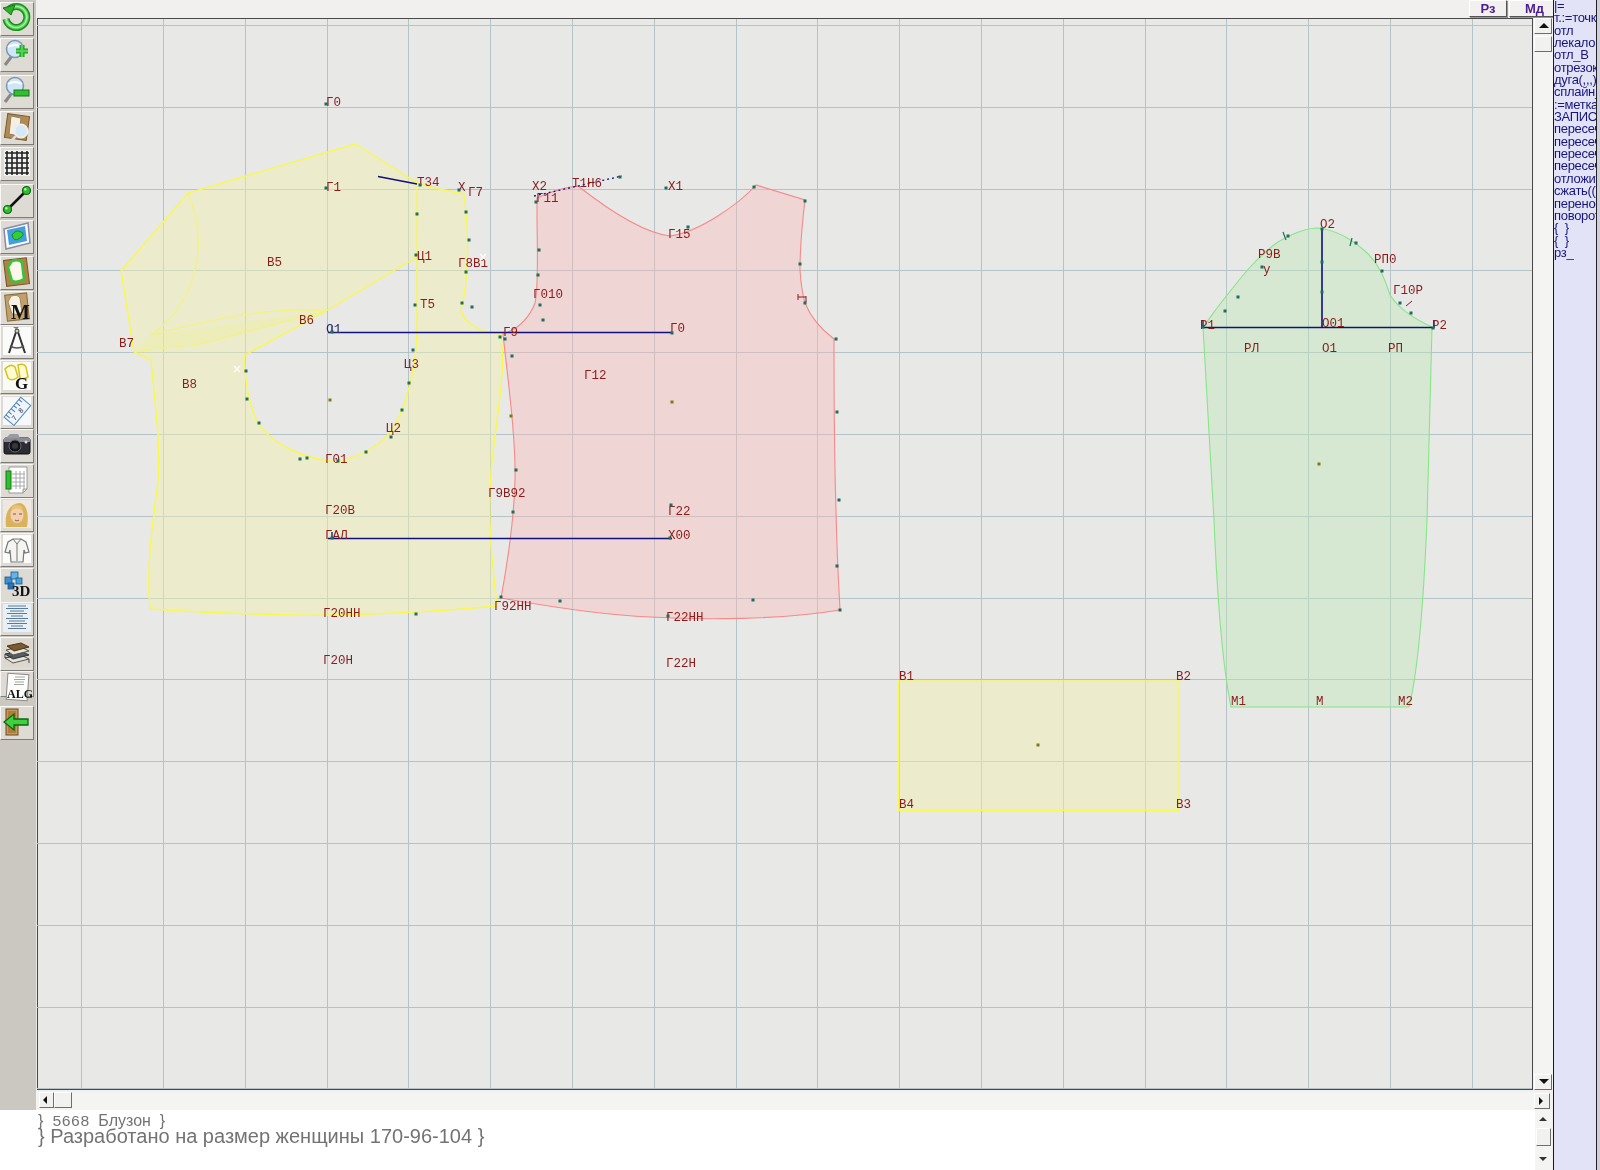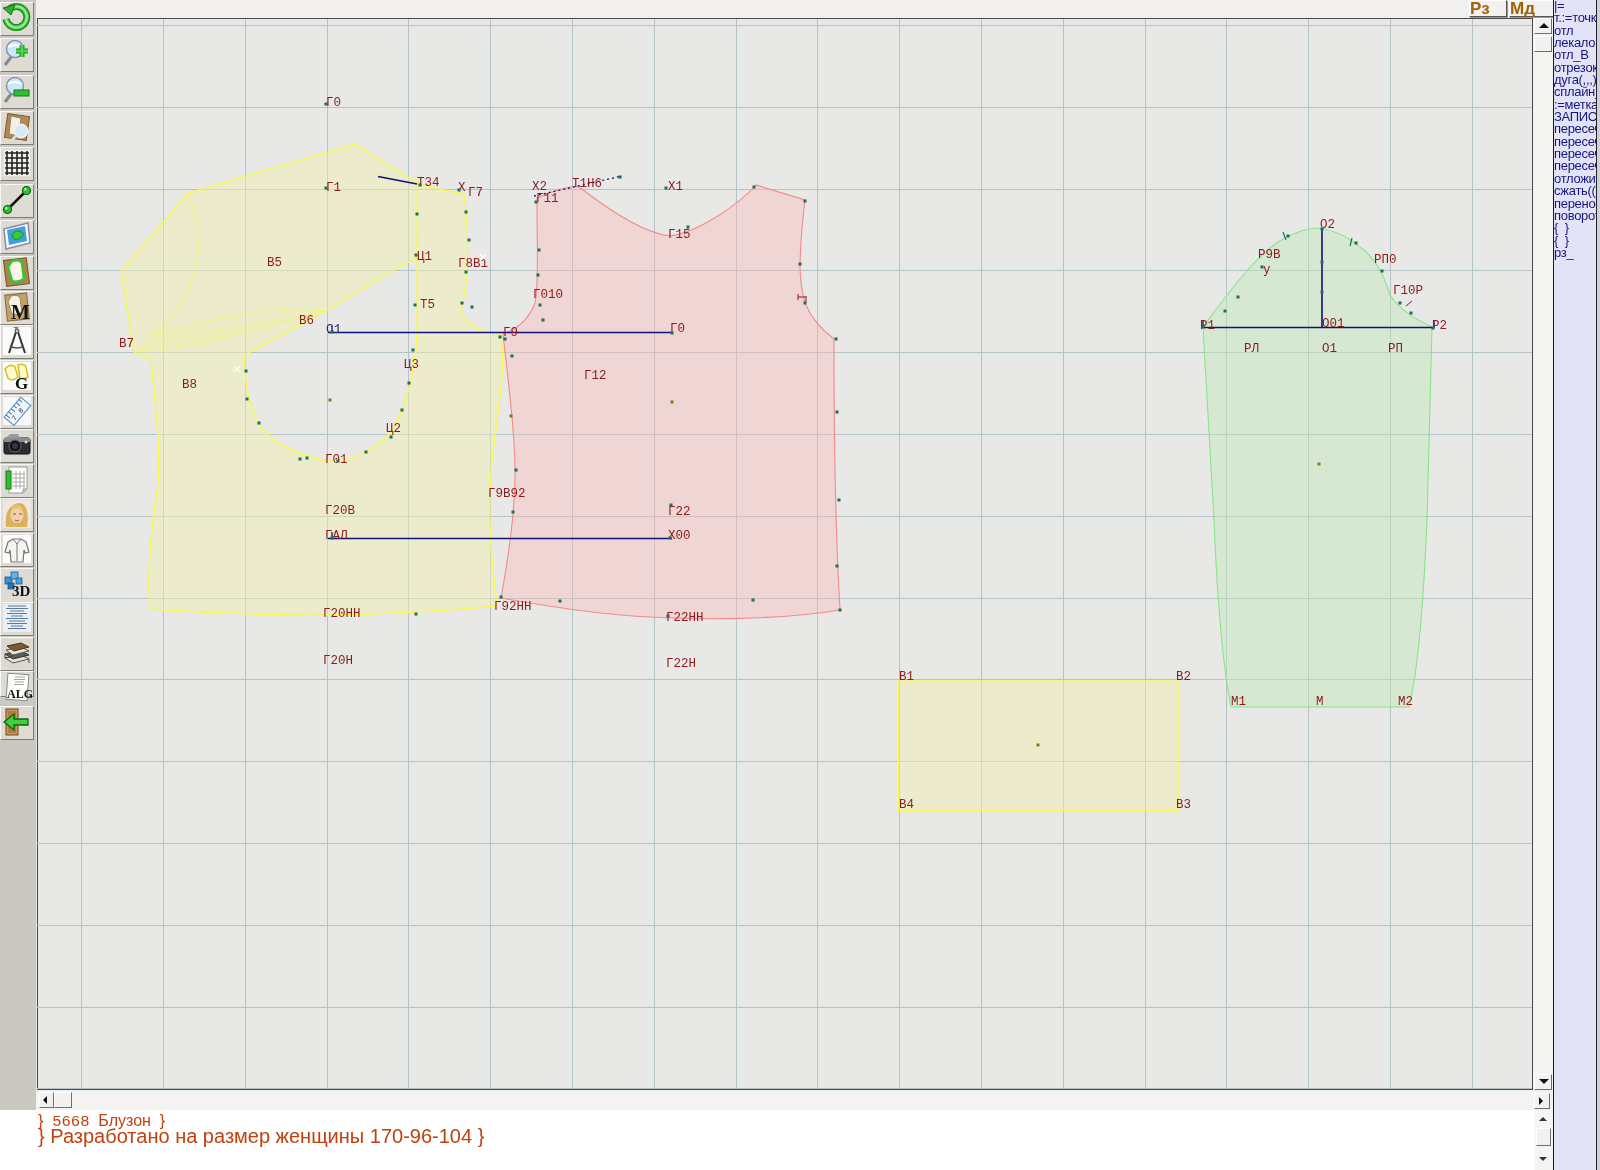--- a/index.html
+++ b/index.html
@@ -1,22 +1,22 @@
 <!DOCTYPE html>
 <html><head><meta charset="utf-8"><style>
 html,body{margin:0;padding:0;background:#fff}
 #app{position:relative;width:1600px;height:1170px;background:#f1f0ee;font-family:"Liberation Sans",sans-serif;overflow:hidden}
 .tb{position:absolute;left:0;top:0;width:36px;height:1110px;background:#cbc8c2}
 .ic{position:absolute;left:0;width:34px;box-sizing:border-box;background:#dedbd5;border-top:1px solid #f8f7f5;border-left:1px solid #f8f7f5;border-right:1px solid #7e7c78;border-bottom:1px solid #7e7c78}
 .ic svg{display:block;margin:0 auto}
-.btn{position:absolute;top:0;height:17px;box-sizing:border-box;background:#f2f1ef;border-top:1px solid #fff;border-left:1px solid #fff;border-right:1px solid #555;border-bottom:1px solid #555;box-shadow:1px 1px 0 #999;font-weight:bold;font-size:17px;line-height:15px;color:#a16207}
+.btn{position:absolute;top:0;height:17px;box-sizing:border-box;background:#f2f1ef;border-top:1px solid #fff;border-left:1px solid #fff;border-right:1px solid #555;border-bottom:1px solid #555;box-shadow:1px 1px 0 #999;font-weight:bold;font-size:13px;line-height:15px;text-align:center;color:#4c1d95}
 .sb{position:absolute;box-sizing:border-box;background:#f1f1ef;border-top:1px solid #fff;border-left:1px solid #fff;border-right:1px solid #6e6e6e;border-bottom:1px solid #6e6e6e}
 .tri{position:absolute;width:0;height:0}
 #rpanel{position:absolute;left:1553px;top:0;width:43px;height:1170px;background:#e3e3f8;border-left:1px solid #1a1a1a;overflow:hidden;color:#16167e;font-size:13px;line-height:12.35px;white-space:pre;letter-spacing:-0.3px}
-#status{position:absolute;left:0;top:1110px;width:1535px;height:60px;background:#fff;color:#c2410c}
+#status{position:absolute;left:0;top:1110px;width:1535px;height:60px;background:#fff;color:#737373}
 </style></head>
 <body>
 <div id="app">
 
 <div style="position:absolute;left:36px;top:0;width:1517px;height:18px;background:#f1f0ee"></div>
 
 <div class="btn" style="left:1469px;width:38px">Рз</div>
 
 <div class="btn" style="left:1509px;width:51px">Мд</div>
 

